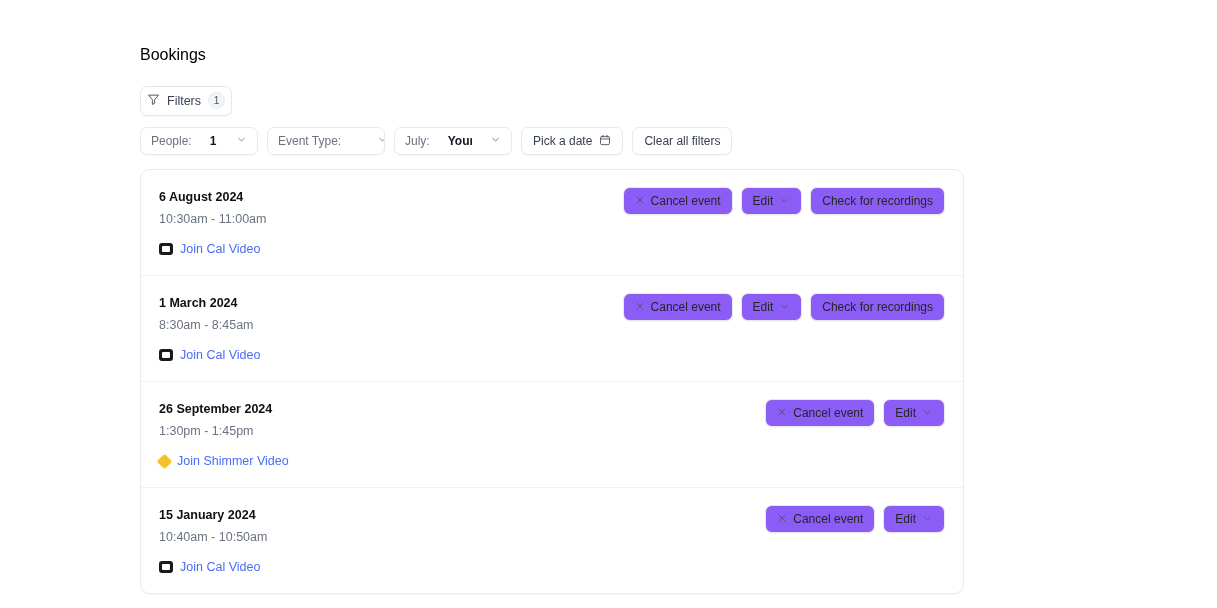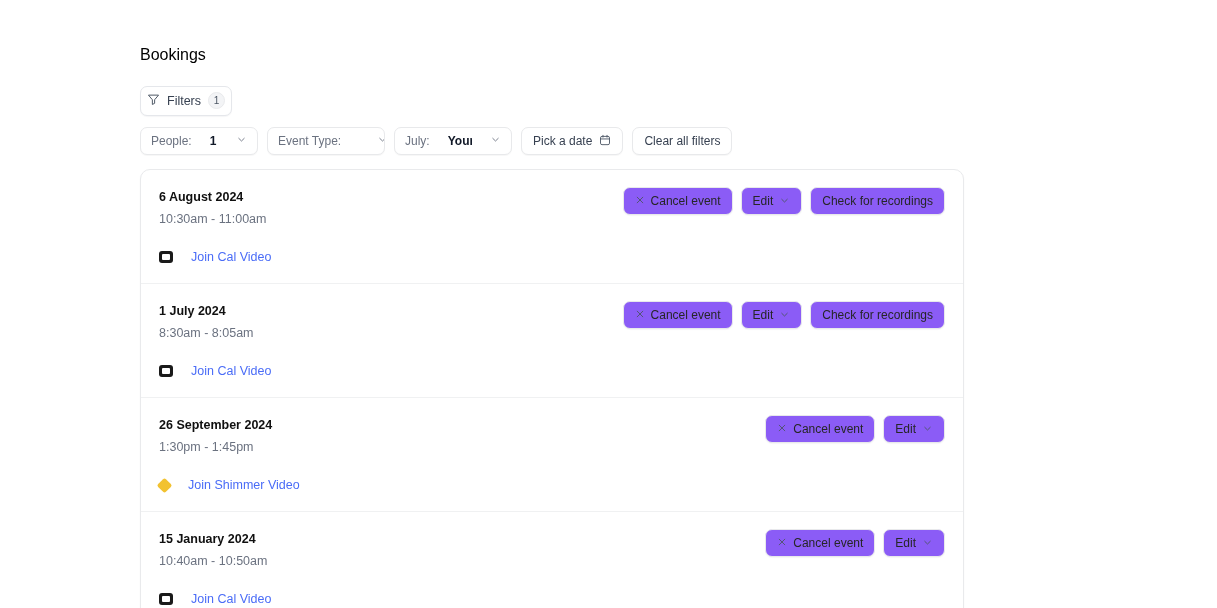--- a/index.html
+++ b/index.html
@@ -171,22 +171,22 @@
   }
   .b-time {
     font-size: 12.5px;
     color: #6b7280;
     line-height: 18px;
     margin-top: 4px;
   }
   .b-link-row {
     display: flex;
     align-items: center;
-    gap: 18px;
-    margin-top: 20px;
+    gap: 7px;
+    margin-top: 12px;
   }
   .b-link {
     font-size: 12.5px;
     color: #4a6cf7;
     line-height: 18px;
     cursor: pointer;
   }
 
   .icon-cal-video {
     width: 14px; height: 12px;
@@ -323,22 +323,22 @@
                   <path d="M4 6.3L8 10.2l4-3.9" stroke="#4b5563" stroke-width="1.3" stroke-linecap="round" stroke-linejoin="round"></path>
                 </svg></span>
             </div>
             <div class="btn">
               <span>Check for recordings</span>
             </div>
           </div>
         </div>
         <div class="booking">
           <div class="b-left">
-            <div class="b-date">1 July 2024</div>
-            <div class="b-time">8:30am - 8:05am</div>
+            <div class="b-date">1 March 2024</div>
+            <div class="b-time">8:30am - 8:45am</div>
             <div class="b-link-row">
               <span class="icon-cal-video"></span>
               <span class="b-link">Join Cal Video</span>
             </div>
           </div>
           <div class="b-actions">
             <div class="btn">
               <span><svg width="10" height="10" viewBox="0 0 16 16" fill="none">
                   <path d="M3.5 3.5l9 9M12.5 3.5l-9 9" stroke="#4b5563" stroke-width="1.4" stroke-linecap="round"></path>
                 </svg></span>

